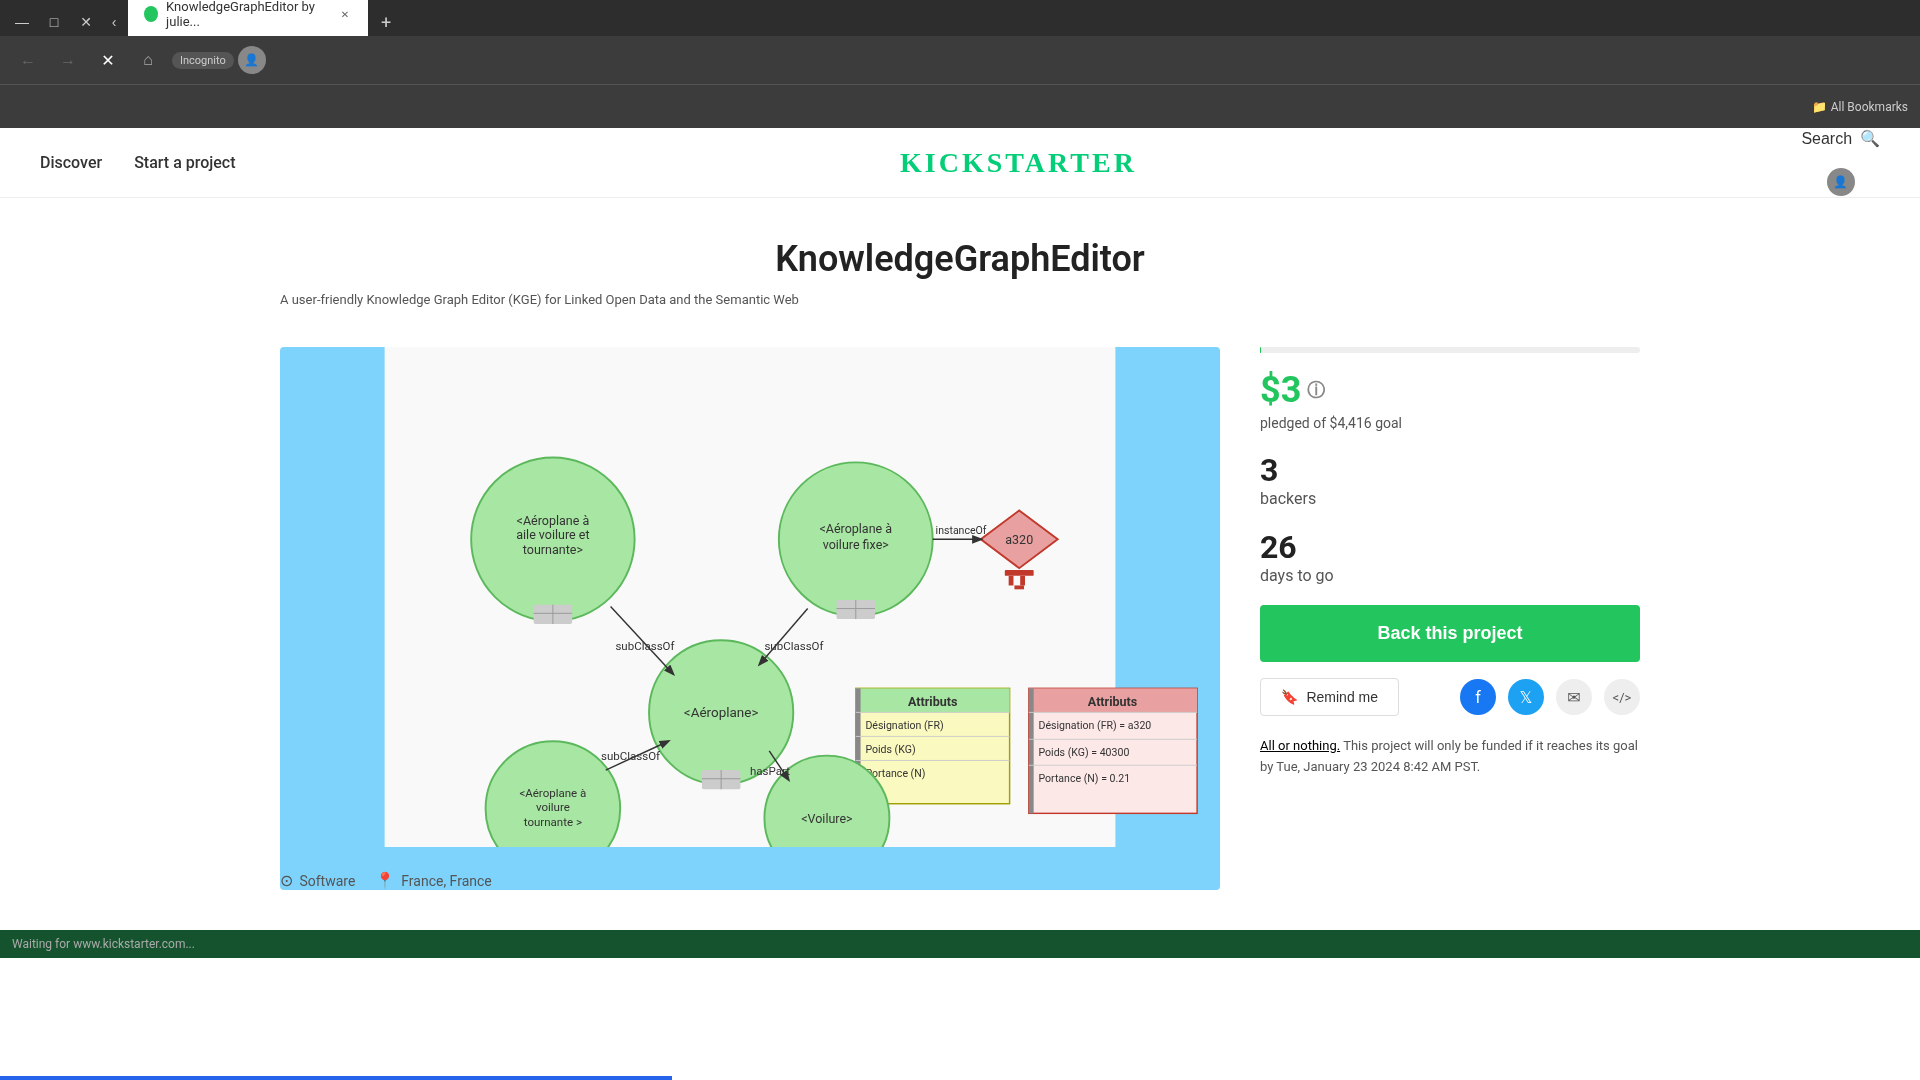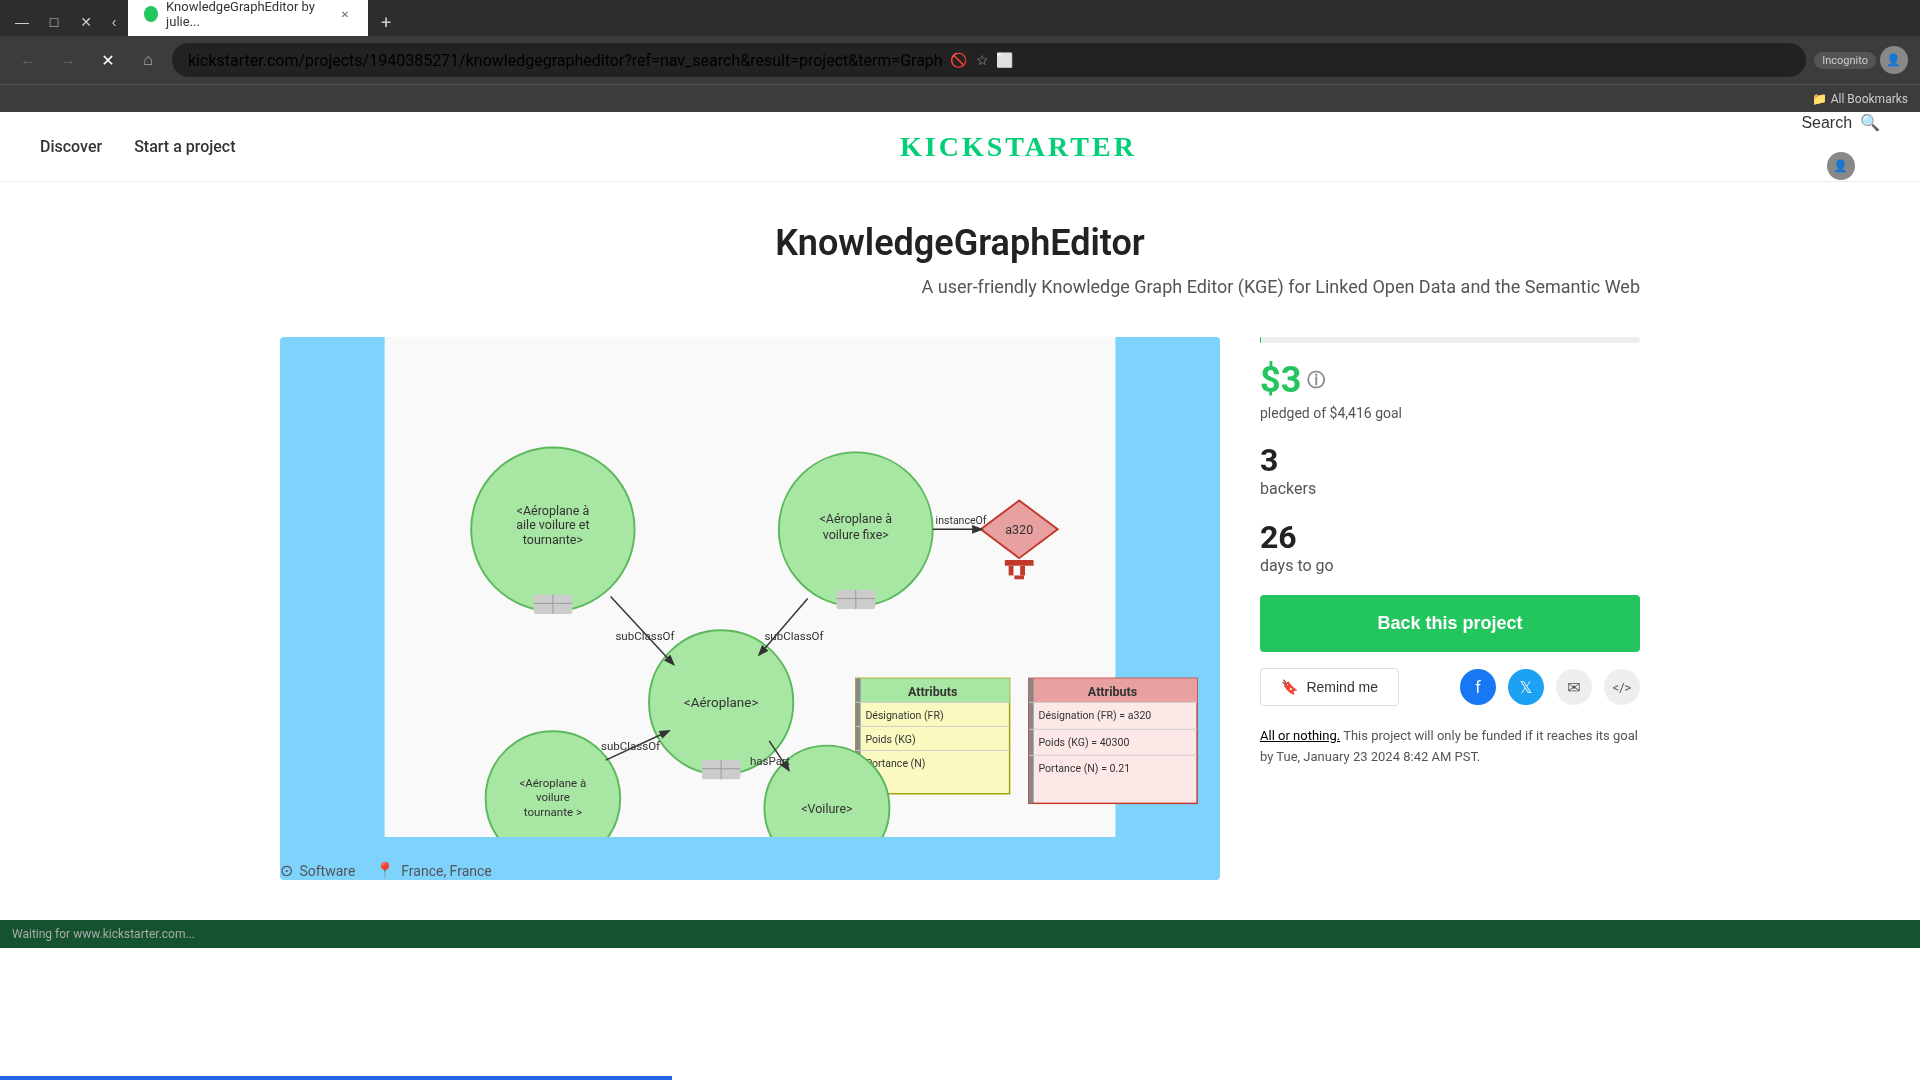--- a/index.html
+++ b/index.html
@@ -14,21 +14,21 @@
     .tab-favicon { width: 16px; height: 16px; background: #22c55e; border-radius: 50%; }
     .tab-close { width: 16px; height: 16px; border-radius: 50%; display: flex; align-items: center; justify-content: center; font-size: 10px; color: #666; cursor: pointer; }
     .tab-add { width: 28px; height: 28px; display: flex; align-items: center; justify-content: center; color: #ccc; font-size: 18px; cursor: pointer; margin-left: 4px; }
     .browser-toolbar { background: #3c3c3c; display: flex; align-items: center; padding: 6px 12px; gap: 8px; height: 48px; }
     .nav-btn { width: 32px; height: 32px; display: flex; align-items: center; justify-content: center; color: #aaa; font-size: 16px; cursor: pointer; border-radius: 4px; border: none; background: transparent; }
     .nav-btn.active { color: #fff; }
     .nav-btn.disabled { color: #666; cursor: default; }
     .url-bar { flex: 1; background: #222; border-radius: 20px; padding: 6px 16px; display: flex; align-items: center; gap: 8px; height: 34px; }
     .url-icons { display: flex; gap: 8px; align-items: center; }
     .url-icon { color: #aaa; font-size: 14px; cursor: pointer; }
-    .bookmarks-bar { background: #3c3c3c; padding: 4px 12px; display: flex; align-items: center; justify-content: flex-end; height: 28px; border-top: 1px solid #555; }
+    .bookmarks-bar { background: #3c3c3c; padding: 4px 12px; display: flex; align-items: center; justify-content: flex-end; height: 44px; border-top: 1px solid #555; }
     .bookmarks-text { color: #ccc; font-size: 12px; }
     .browser-right-btns { display: flex; gap: 4px; align-items: center; }
     .incognito-badge { background: #555; color: #ccc; font-size: 11px; padding: 2px 8px; border-radius: 12px; }
     .profile-avatar { width: 28px; height: 28px; border-radius: 50%; background: #888; overflow: hidden; display: flex; align-items: center; justify-content: center; color: #fff; font-size: 12px; }
     .progress-bar-container { position: fixed; bottom: 0; left: 0; width: 1920px; height: 4px; background: transparent; }
     .progress-bar { height: 4px; background: #2563eb; width: 35%; }
 
     
     .site { background: #fff; border-radius: 31px; }
 
@@ -36,21 +36,21 @@
     .site-nav { display: flex; align-items: center; justify-content: space-between; padding: 0 40px; height: 70px; border-bottom: 1px solid #eee; }
     .nav-left { display: flex; gap: 32px; align-items: center; }
     .nav-link { text-decoration: none; color: #333; font-size: 16px; font-weight: 500; }
     .nav-logo { color: #05ce78; font-size: 28px; font-weight: 900; letter-spacing: 3px; font-family: Georgia, serif; }
     .nav-right { display: flex; align-items: center; gap: 20px; flex-direction: column; }
     .search-btn { display: flex; align-items: center; gap: 8px; color: #333; font-size: 16px; cursor: pointer; background: none; border: none; }
 
     
     .main-content { max-width: 1400px; margin: 0 auto; padding: 40px 20px; }
     .project-title { text-align: center; font-size: 36px; font-weight: 600; color: #222; margin-bottom: 12px; }
-    .project-subtitle { text-align: right; font-size: 18px; color: #555; margin-bottom: 40px; }
+    .project-subtitle { text-align: left; font-size: 13px; color: #555; margin-bottom: 40px; }
 
     
     .project-layout { display: flex; gap: 40px; }
     .project-image { flex: 1; background: #7dd3fc; border-radius: 4px; overflow: hidden; min-height: 500px; position: relative; }
 
     
     .diagram-svg { width: 100%; height: 500px; }
 
     
     .project-sidebar { width: 380px; flex-shrink: 0; }
@@ -102,28 +102,20 @@
       <div class="tab-close">✕</div>
     </div>
     <div class="tab-add">+</div>
   </div>
 
   <div class="browser-toolbar">
     <button class="nav-btn disabled">←</button>
     <button class="nav-btn disabled">→</button>
     <button class="nav-btn active">✕</button>
     <button class="nav-btn">⌂</button>
-    <div class="url-bar">
-      <span>kickstarter.com/projects/1940385271/knowledgegrapheditor?ref=nav_search&amp;result=project&amp;term=Graph</span>
-      <div class="url-icons">
-        <span class="url-icon">🚫</span>
-        <span class="url-icon">☆</span>
-        <span class="url-icon">⬜</span>
-      </div>
-    </div>
     <div class="browser-right-btns">
       <span class="incognito-badge">Incognito</span>
       <div class="profile-avatar">👤</div>
     </div>
   </div>
 
   <div class="bookmarks-bar">
     <span class="bookmarks-text">📁 <span>All Bookmarks</span></span>
   </div>
 </div>

